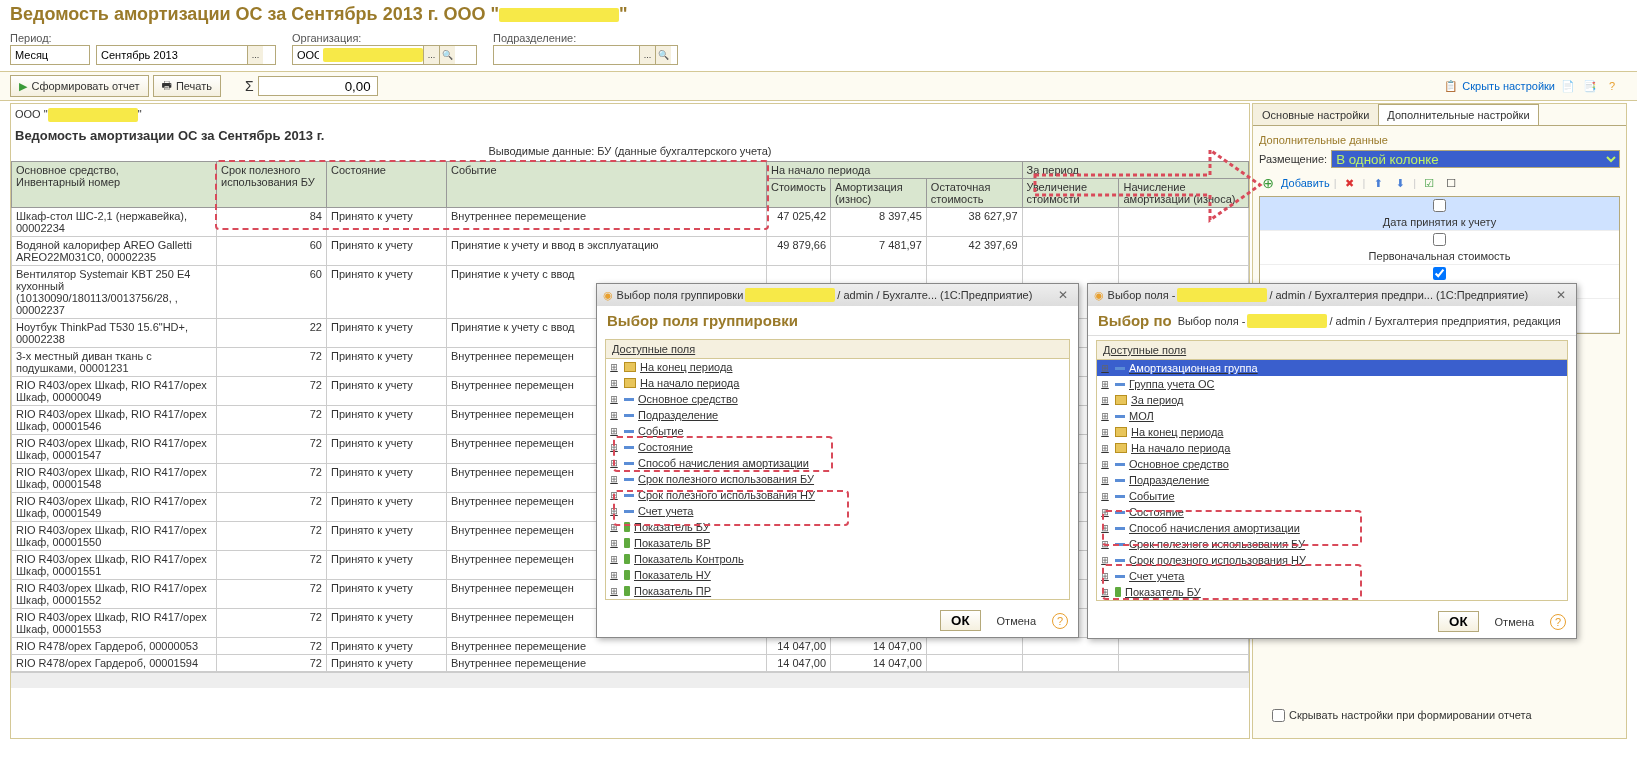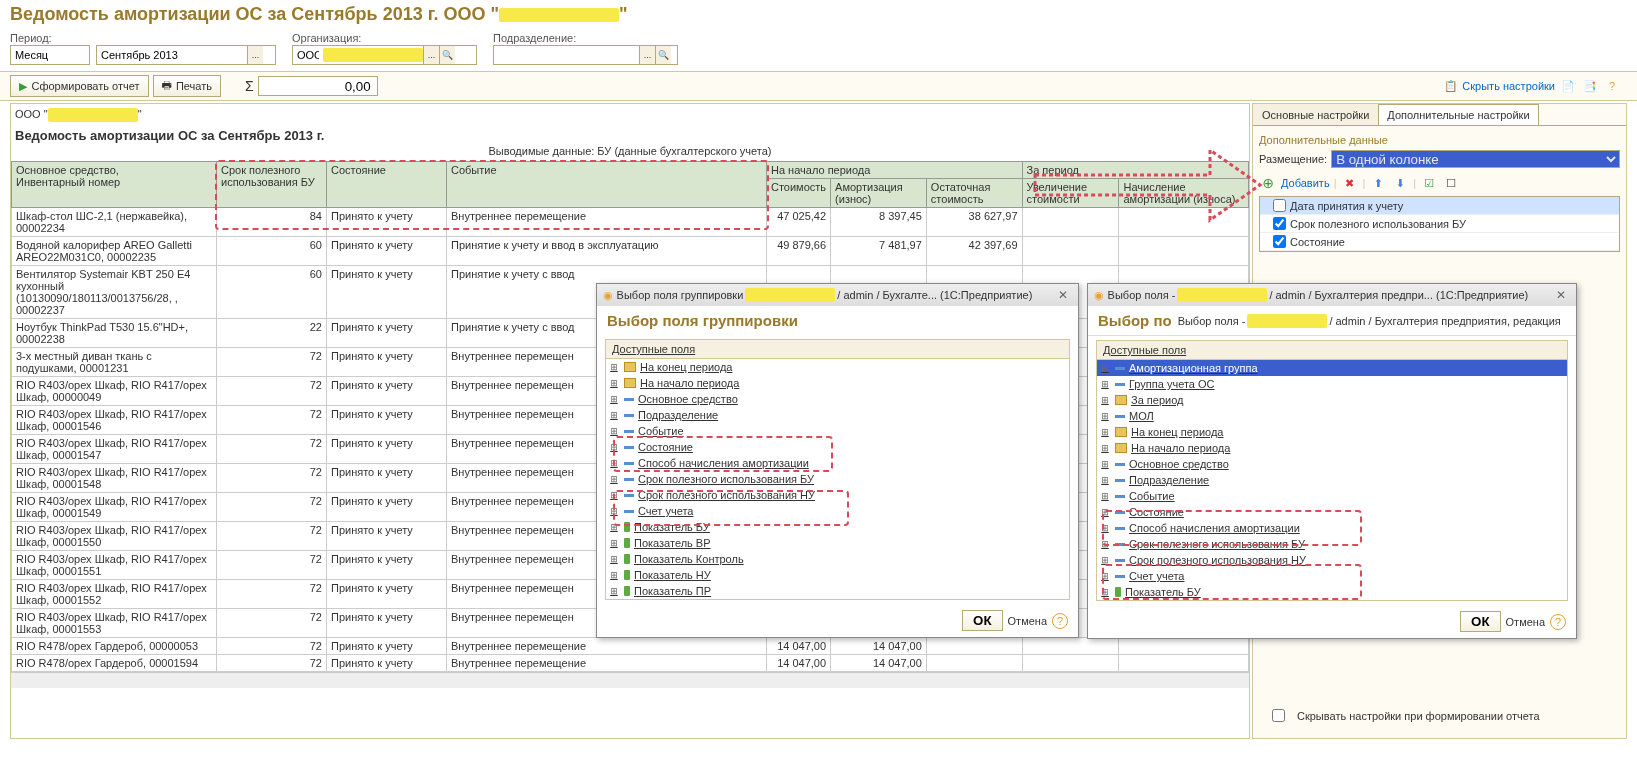--- a/index.html
+++ b/index.html
@@ -24,47 +24,47 @@
 table.report{border-collapse:collapse;width:100%;}
 table.report th{background:#d9e6cf;border:1px solid #999;font-weight:normal;text-align:left;padding:2px 4px;font-size:11px;vertical-align:top;}
 table.report td{border:1px solid #ccc;padding:2px 4px;font-size:11px;vertical-align:top;}
 table.report td.num{text-align:right;}
 .tabs{display:flex;border-bottom:1px solid #b5a97a;}
 .tab{padding:4px 8px;cursor:pointer;border:1px solid transparent;border-bottom:none;background:#f5f0df;}
 .tab.active{background:#fff;border-color:#b5a97a;}
 .settings-body{padding:6px;}
 .settings-label{padding:2px 0;color:#9a7a2a;}
 .placement-row{display:flex;align-items:center;gap:4px;margin:2px 0;}
-.placement-row select{flex:1;height:18px;border:1px solid #b5a97a;background:#3a5fcd;color:#e5e5e5;}
+.placement-row select{flex:1;height:18px;border:1px solid #b5a97a;background:#3a5fcd;color:#bef264;}
 .icon-row{display:flex;gap:4px;padding:4px 0;align-items:center;}
 .icon-btn{width:18px;height:18px;display:flex;align-items:center;justify-content:center;cursor:pointer;border:1px solid transparent;}
 .check-list{border:1px solid #b5a97a;background:#fff;}
-.check-item{display:flex;align-items:center;gap:4px;padding:2px 13px;border-bottom:1px solid #eee;}
+.check-item{display:flex;align-items:center;gap:4px;padding:2px 20px;border-bottom:1px solid #eee;flex-direction:column;}
 .check-item input{margin:0;}
 .check-item.sel{background:#cfe2ff;}
 .dialog{position:absolute;background:#fff;border:1px solid #888;box-shadow:2px 2px 6px rgba(0,0,0,0.3);}
 .dialog-titlebar{display:flex;align-items:center;background:linear-gradient(#eee,#ddd);padding:2px 6px;font-size:11px;height:22px;}
 .dialog-title{color:#9a7a2a;font-size:15px;font-weight:bold;padding:6px 10px;}
 .dialog-body{padding:4px 8px;text-decoration:underline;}
 .field-list-header{background:#f5f0df;padding:3px 6px;border:1px solid #d4c896;}
 .field-list{border:1px solid #d4c896;border-top:none;max-height:270px;overflow:auto;}
 .field-item{display:flex;align-items:center;gap:4px;padding:2px 2px;}
 .field-item .exp{width:12px;text-align:center;color:#666;cursor:pointer;font-size:9px;}
 .field-item.sel{background:#3a5fcd;color:#fff;}
-.dialog-buttons{display:flex;justify-content:flex-end;gap:5px;padding:6px 10px;align-items:center;}
+.dialog-buttons{display:flex;justify-content:flex-end;gap:16px;padding:6px 10px;align-items:center;}
 .dlg-btn{padding:2px 10px;border:1px solid #b5a97a;background:linear-gradient(#fff,#f5f0df);cursor:pointer;}
 .link{color:#0066cc;cursor:pointer;}
 .hide-link{margin-left:auto;display:flex;gap:4px;align-items:center;padding-right:6px;}
 .scrollbar-h{height:16px;background:#eee;border-top:1px solid #ccc;position:relative;}
 .yellow-redact{display:inline-block;background:#f7e948;height:14px;vertical-align:middle;border-radius:2px;}
 .folder-ico{display:inline-block;width:12px;height:10px;background:#e8c55a;border:1px solid #b89020;}
 .dash-ico{display:inline-block;width:10px;height:3px;background:#5b8dd6;}
 .green-ico{display:inline-block;width:6px;height:10px;background:#5faa3e;border-radius:1px;}
 .close-x{margin-left:auto;cursor:pointer;padding:0 4px;font-size:12px;color:#666;}
-.bottom-check{padding:4px 10px;display:flex;align-items:center;gap:12px;}
+.bottom-check{padding:4px 10px;display:flex;align-items:flex-start;gap:4px;}
 .red-outline{position:absolute;border:2px dashed #d94a5a;pointer-events:none;border-radius:4px;}
 .arrow{position:absolute;pointer-events:none;}
 </style>
 </head>
 <body>
 
 <div class="title">
  <span>Ведомость амортизации ОС за Сентябрь 2013 г. ООО</span> "<span class="yellow-redact" style="width:120px"></span>"
 </div>
 
@@ -353,20 +353,24 @@
     <span style="color:#ccc">|</span>
     <span class="icon-btn" style="color:#3a9a3a">☑</span>
     <span class="icon-btn">☐</span>
    </div>
    <div class="check-list" id="check-list">
           <div class="check-item sel">
             <input type="checkbox" style="">
             <span>Дата принятия к учету</span>
           </div>
           <div class="check-item">
+            <input type="checkbox" style="">
+            <span>Первоначальная стоимость</span>
+          </div>
+          <div class="check-item">
             <input type="checkbox" checked="" style="">
             <span>Срок полезного использования БУ</span>
           </div>
           <div class="check-item">
             <input type="checkbox" checked="" style="">
             <span>Состояние</span>
           </div>
         </div>
   </div>
  </div>

